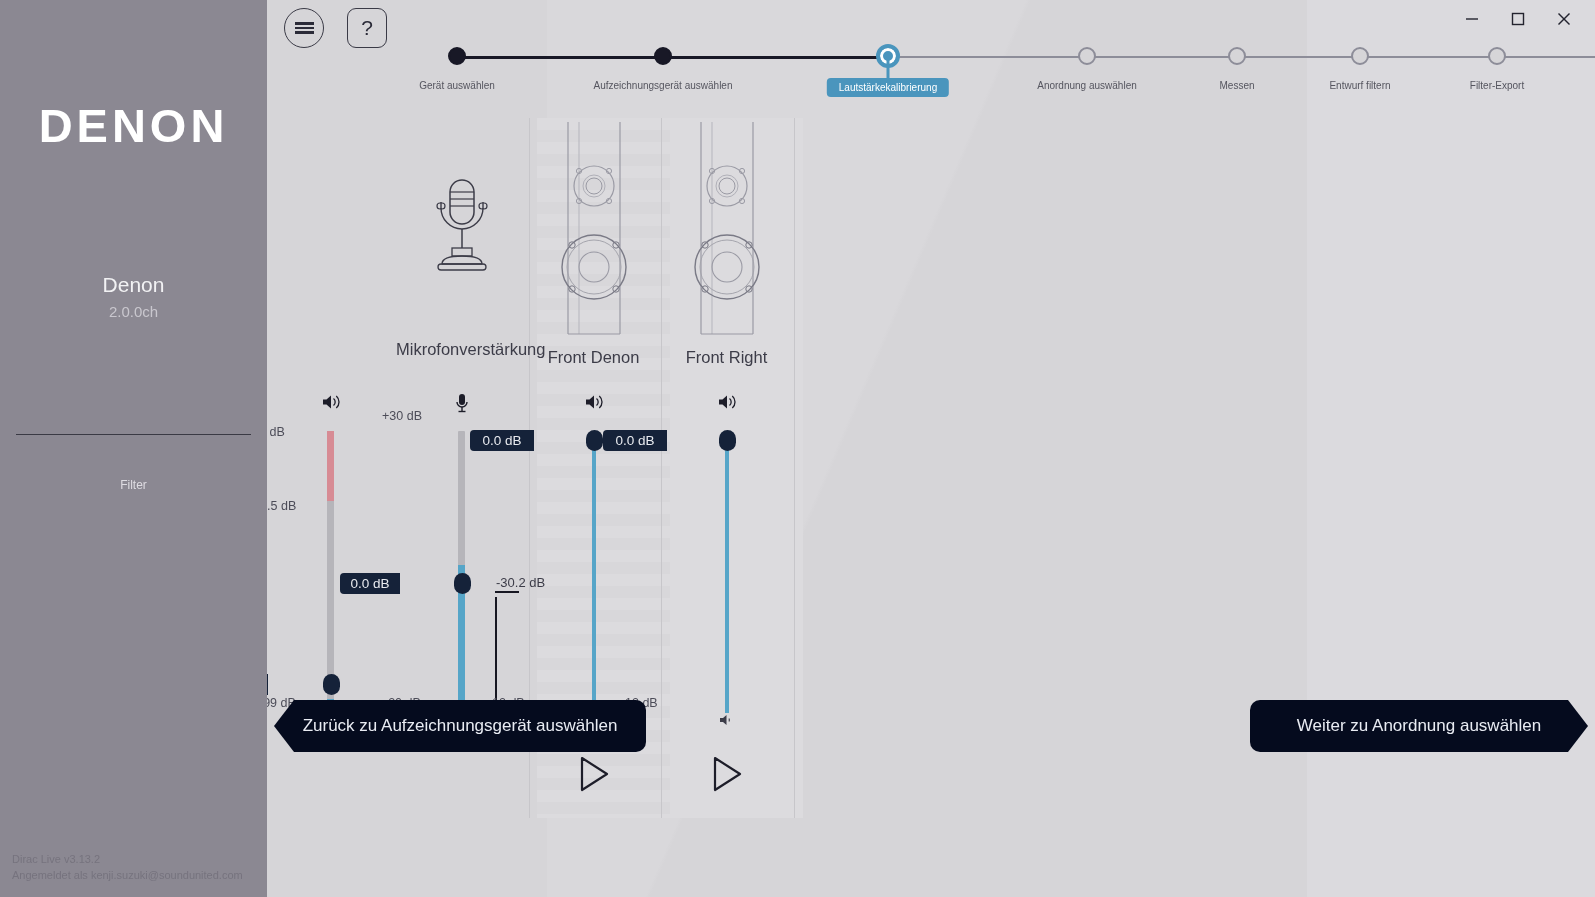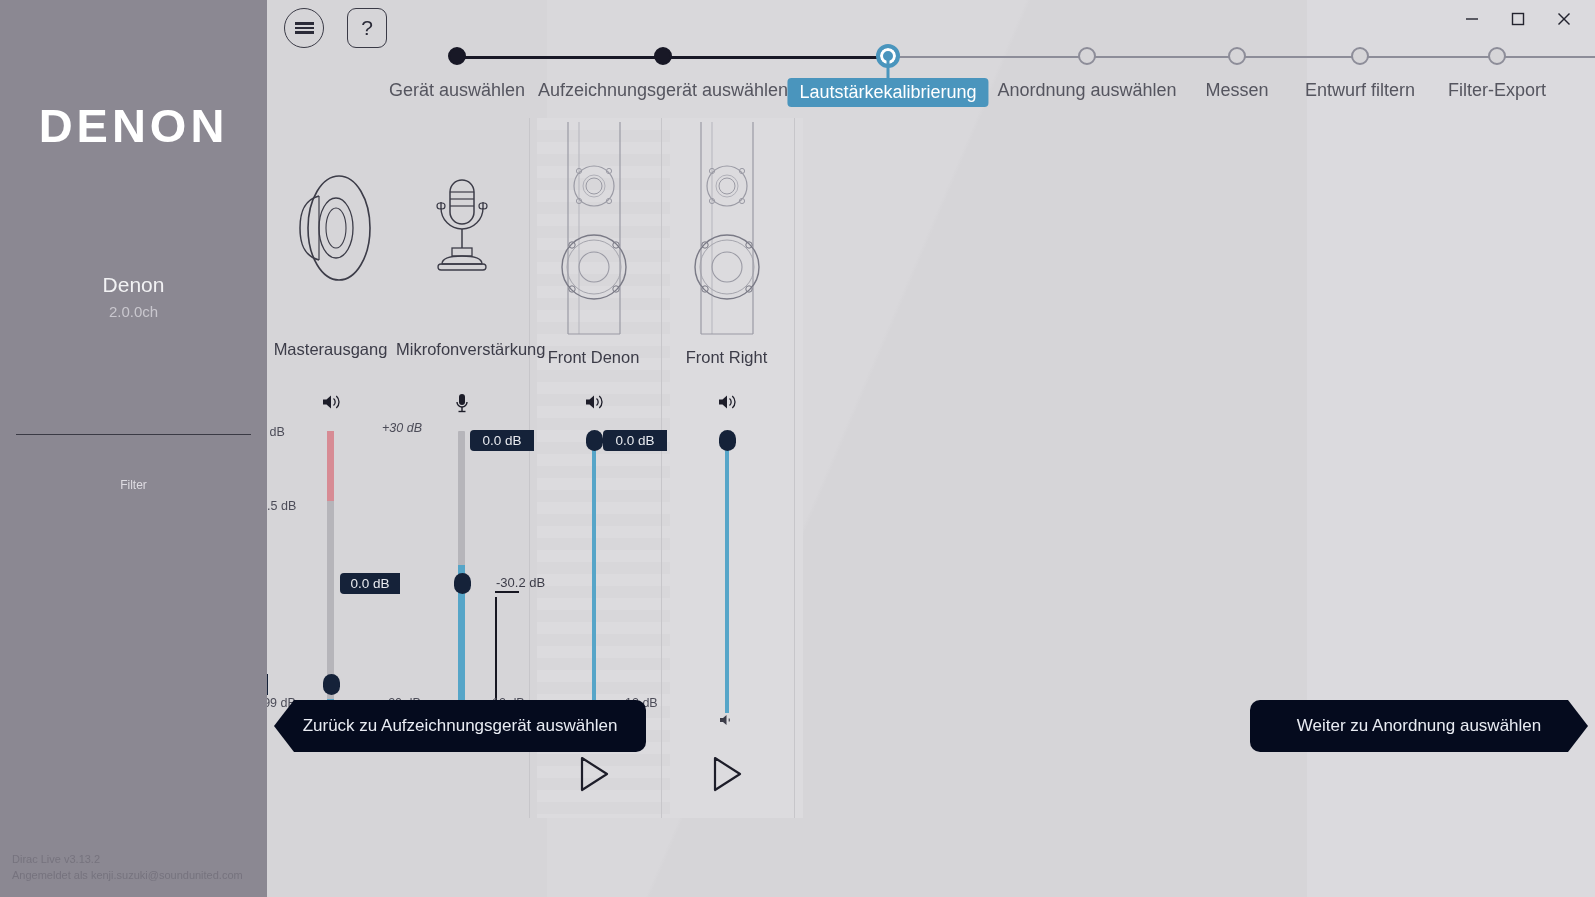--- a/index.html
+++ b/index.html
@@ -93,21 +93,21 @@
     border:2px solid #8d8d99; background:#d6d5d8; cursor:pointer;
   }
   .step.done .step-dot { background:#181826; border-color:#181826; }
   .step.current .step-dot {
     width:24px; height:24px; top:44px;
     background:#4a95bd; border:4px solid #4a95bd;
     box-shadow: inset 0 0 0 3px #ffffff;
   }
   .step-label {
     position:absolute; top:80px; left:50%; transform:translateX(-50%);
-    white-space:nowrap; font-size:18px; color:#55555f; cursor:pointer;
+    white-space:nowrap; font-size:10px; color:#55555f; cursor:pointer;
   }
   .step.current .step-label {
     background:#4a95bd; color:#ffffff; padding:4px 12px; border-radius:4px; top:78px;
   }
   .step.current .step-tick {
     position:absolute; top:60px; left:50%; transform:translateX(-50%);
     width:3px; height:20px; background:#4a95bd;
   }
 
   
@@ -272,32 +272,20 @@
   </div>
 
   <div class="chan-bg striped" style="left:270px;top:118px;"></div>
   <div class="chan-bg" style="left:403px;top:118px;"></div>
   <div class="chan-sep" style="left:262px;top:118px;"></div>
   <div class="chan-sep" style="left:394px;top:118px;"></div>
   <div class="chan-sep" style="left:527px;top:118px;"></div>
 
   <div id="channels">
 
-    <div class="col" style="left:-4px;">
-      <div class="col-icon">
-        <svg width="84" height="116" viewBox="0 0 84 116">
-          <ellipse cx="50" cy="58" rx="31" ry="52" fill="none" stroke="#3c3c48" stroke-width="1.6"></ellipse>
-          <ellipse cx="47" cy="58" rx="17" ry="30" fill="none" stroke="#3c3c48" stroke-width="1.3"></ellipse>
-          <path d="M30 26 C14 30 11 44 11 58 C11 72 14 86 30 90" fill="none" stroke="#3c3c48" stroke-width="1.5"></path>
-          <path d="M30 26 L30 90" fill="none" stroke="#3c3c48" stroke-width="1.2"></path>
-          <ellipse cx="47" cy="58" rx="10" ry="20" fill="none" stroke="#3c3c48" stroke-width="1.1"></ellipse>
-        </svg>
-      </div>
-      <div class="col-title">Masterausgang</div>
-    </div>
 
     <div class="slider-wrap" style="left:-4px;">
       <div class="sld-icon">
         <svg width="20" height="18" viewBox="0 0 20 18">
           <path d="M2 6.5 H5.5 L10 2.5 V15.5 L5.5 11.5 H2 Z" fill="#1d1d29"></path>
           <path d="M12.5 5.5 A4.5 4.5 0 0 1 12.5 12.5" fill="none" stroke="#1d1d29" stroke-width="1.3"></path>
           <path d="M15.3 3 A8 8 0 0 1 15.3 15" fill="none" stroke="#1d1d29" stroke-width="1.3"></path>
         </svg>
       </div>
       <div class="track">
@@ -343,21 +331,21 @@
         <svg width="14" height="20" viewBox="0 0 14 20">
           <rect x="4" y="1" width="6" height="11" rx="3" fill="#1d1d29"></rect>
           <path d="M2 9 A5 5 0 0 0 12 9" fill="none" stroke="#1d1d29" stroke-width="1.4"></path>
           <line x1="7" y1="14" x2="7" y2="18" stroke="#1d1d29" stroke-width="1.4"></line>
           <line x1="3.5" y1="18.5" x2="10.5" y2="18.5" stroke="#1d1d29" stroke-width="1.4"></line>
         </svg>
       </div>
       <div class="track">
         <div class="track-fill-blue" style="height:148px;"></div>
       </div>
-      <div class="scale-top" style="top:28px;left:-12px;font-style:italic;">+30 dB</div>
+      <div class="scale-top" style="top:16px;left:-12px;">+30 dB</div>
       <div class="scale-bot" style="top:303px;left:-10px;">-20 dB</div>
       <div class="thumb" style="top:180px;"></div>
       <div class="bubble" style="top:180px;left:-54px;width:60px;">0.0 dB</div>
       <div class="level-text" style="top:182px;left:77px;margin-left:25px;">-30.2 dB</div>
       <div class="meter-line" style="top:198px;left:101px;height:2px;width:24px;"></div>
       <div class="meter-line" style="top:204px;left:101px;height:114px;width:2px;"></div>
       <div class="mute-icon" style="top:320px;">
         <svg width="12" height="16" viewBox="0 0 12 16">
           <rect x="3.5" y="1" width="5" height="9" rx="2.5" fill="#3c3c48"></rect>
           <path d="M1.5 7.5 A4.5 4.5 0 0 0 10.5 7.5" fill="none" stroke="#3c3c48" stroke-width="1.2"></path>

